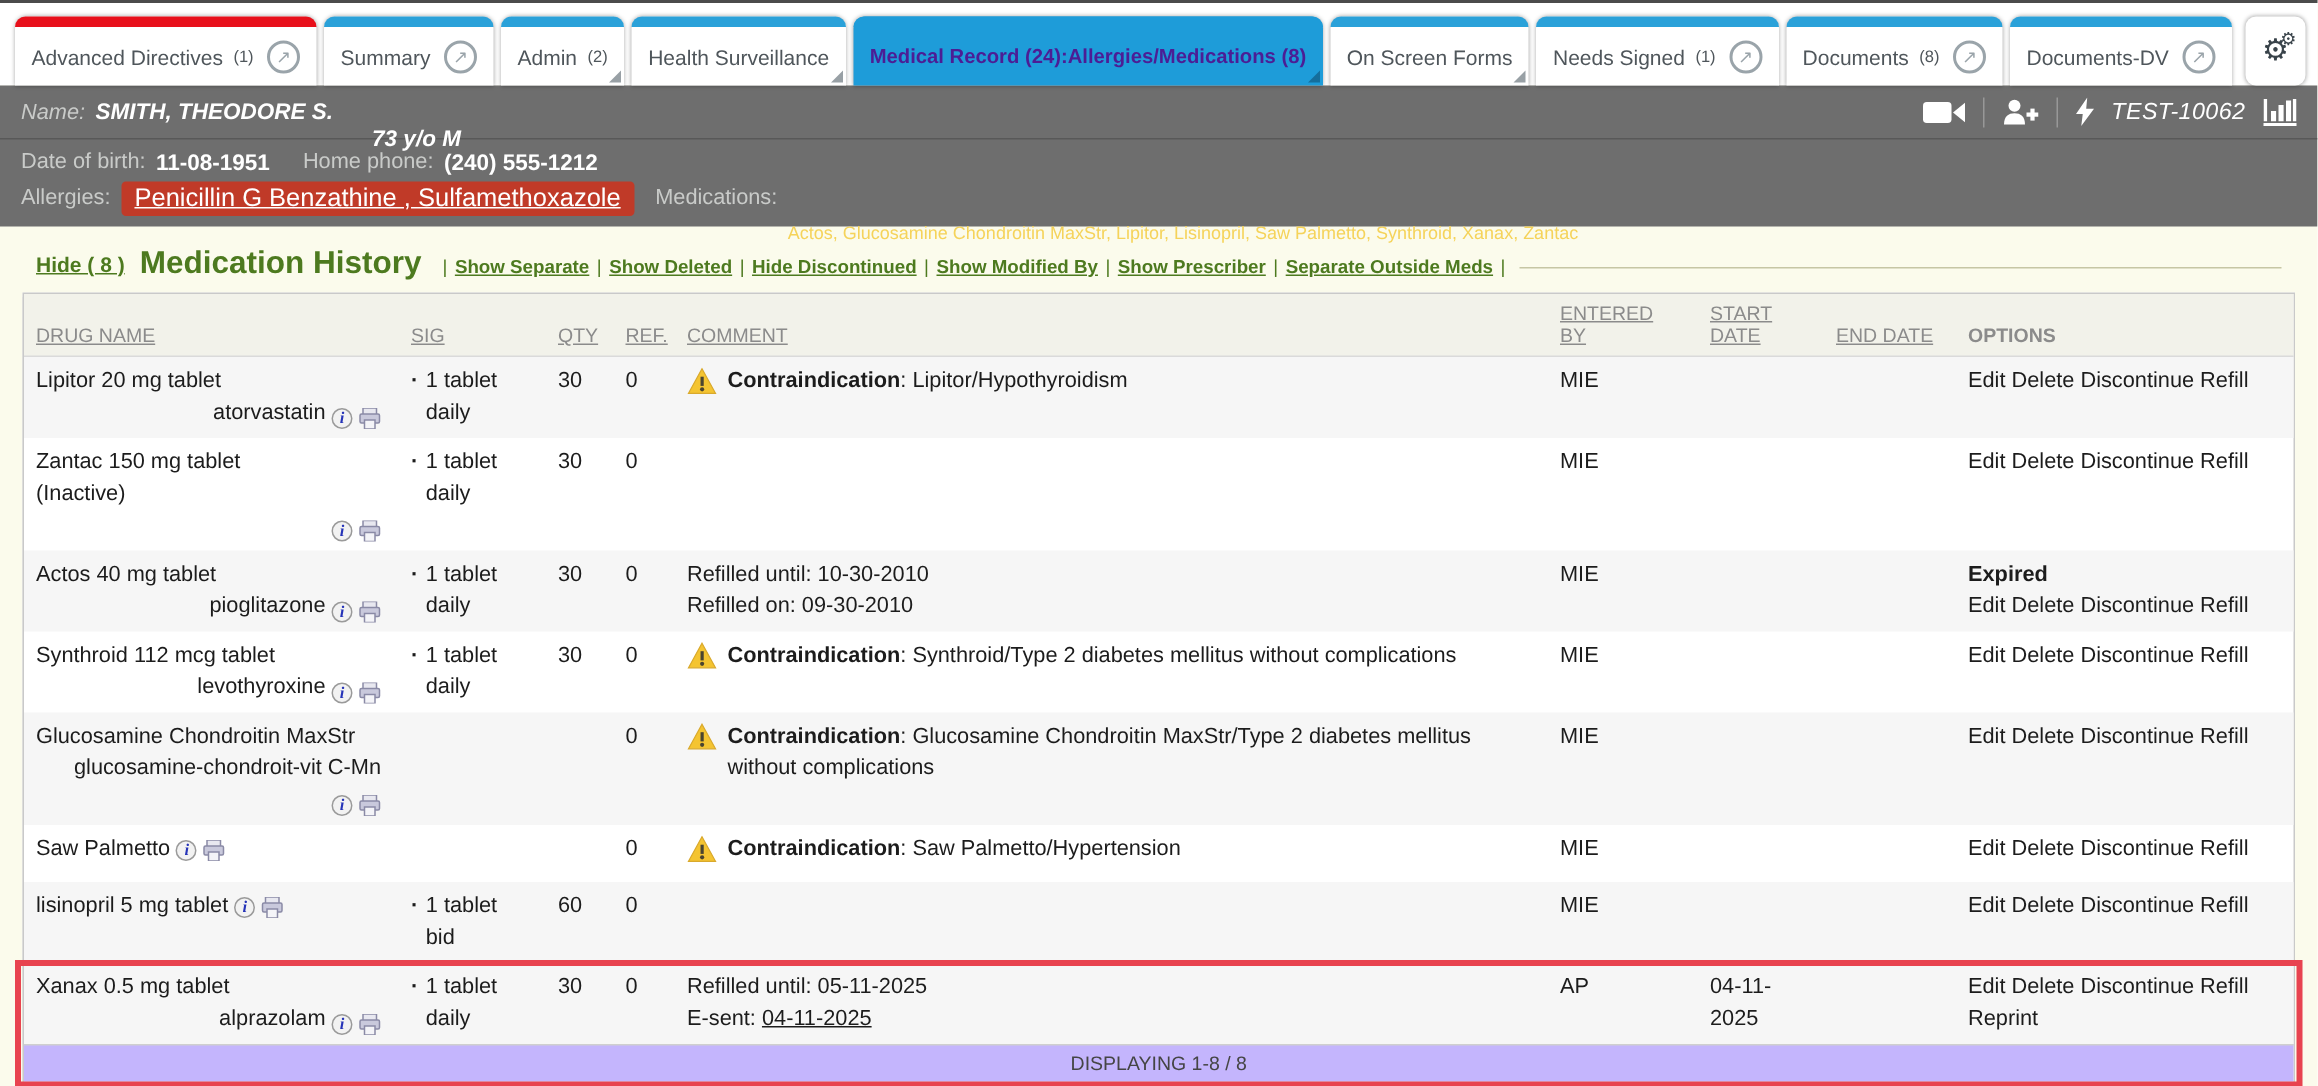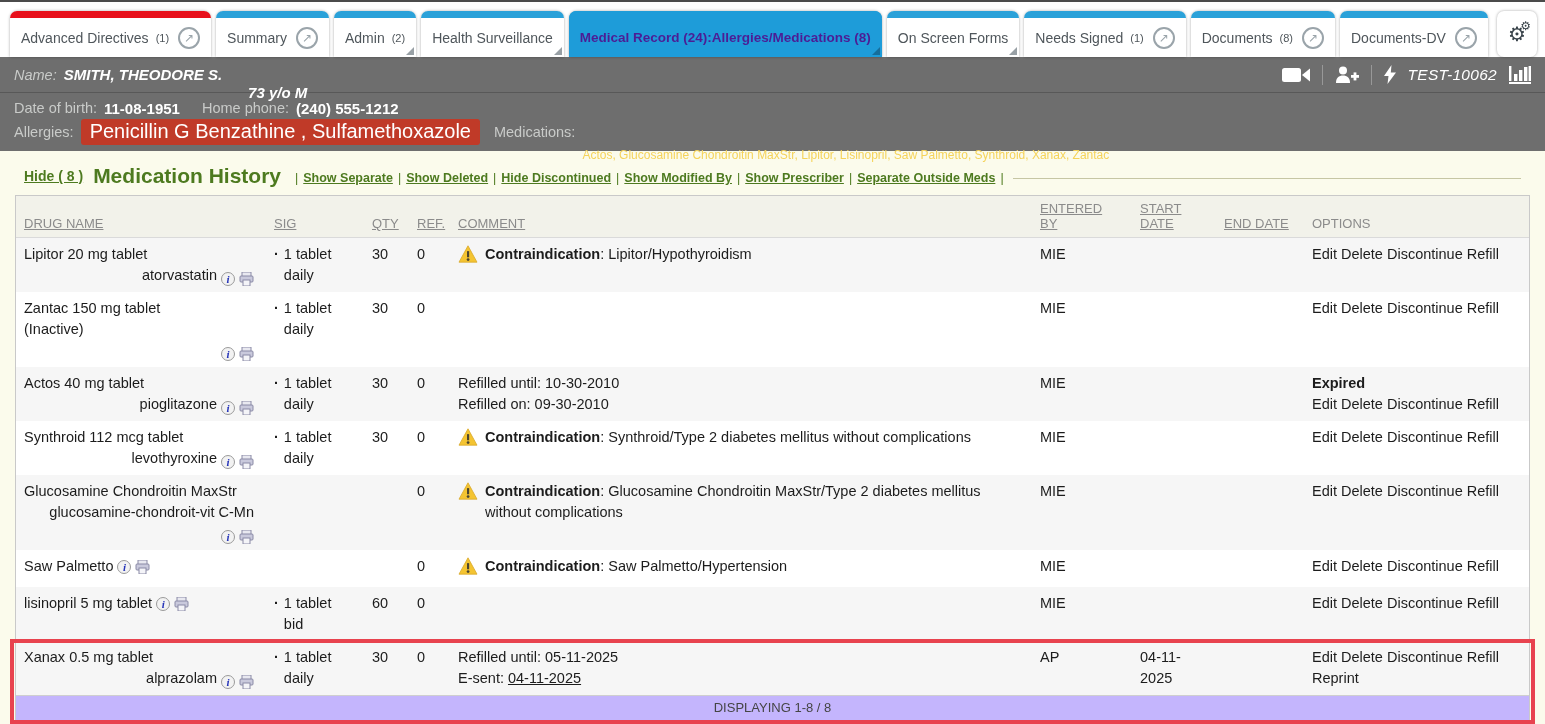--- a/index.html
+++ b/index.html
@@ -31,40 +31,40 @@
   .name-right { margin-left:auto; display:flex; align-items:center; gap:12px; }
   .vsep { width:1px; height:20px; background:#989898; }
   .pid { color:#fff; font-size:15.5px; letter-spacing:.3px; }
   .icon-svg { display:block; }
   .chartbtn { border-bottom:2px solid #fff; padding-bottom:1px; }
 
   .infobar { background:#6e6e6e; border-top:1px solid #585858; padding:3px 14px 7px; }
   .inforow { display:flex; align-items:center; height:24px; font-size:14.5px; }
   .inforow .lbl { margin-right:7px; }
   .sp { width:22px; }
-  .allergy-badge { background:#c03a28; color:#fff; font-size:20px; padding:1px 9px 2px; border-radius:3px; margin-right:14px; cursor:pointer; }
+  .allergy-badge { background:#c03a28; color:#fff; font-size:17px; padding:1px 9px 2px; border-radius:3px; margin-right:14px; cursor:pointer;text-decoration:underline; }
   .meds { color:#f5d35a; font-size:12px; cursor:pointer;margin-top:46px; }
 
   
   .sechead { display:flex; align-items:center; padding:13px 24px 7px; color:#4d7a1f; }
   .hidelink { font-size:14px; font-weight:bold; text-decoration:underline; cursor:pointer; }
   .sectitle { font-size:21px; font-weight:bold; margin:0 9px 0 10px; }
   .seclinks { display:flex; align-items:center; font-size:12.5px; font-weight:bold; margin-top:4px; }
   .seclink { text-decoration:underline; cursor:pointer; }
   .pipe { margin:0 5px; font-weight:normal; }
   .hline { flex:1; border-top:1px solid #c6c6a4; margin-left:4px; margin-top:4px; }
 
   
   .medtable { margin:0 15px; background:#fff; border:1px solid #c9c9c9; box-shadow:0 3px 0 #c6c6c6; }
   .tr, .thead { display:grid; grid-template-columns:250px 98px 45px 41px 582px 100px 84px 88px 1fr; }
   .thead { background:#f2f2ea; border-bottom:1px solid #dadada; }
   .th { font-size:13px; color:#8b8b8b; padding:5px 4px 6px 8px; display:flex; align-items:flex-end; cursor:pointer; }
   .th span { text-decoration:underline; }
   .th.nolink { cursor:default; }
-  .th.nolink span { text-decoration:none; }
+  .th.nolink span { text-decoration:none;font-weight:bold; }
   .th.wrap { max-width:80px; }
 
   .td { padding:6px 4px 6px 8px; font-size:14.5px; color:#1c1c1c; line-height:21px; }
   .tr:nth-child(even) { background:#f6f6f6; }
   .c-drug .gen { text-align:right; padding-right:8px; }
   .iconpair { display:inline-flex; align-items:center; gap:4px; vertical-align:-3px; margin-left:4px; }
   .info-ic { display:inline-flex; width:14px; height:14px; border:1px solid #9a9a9a; border-radius:50%; background:#f2f2f2; color:#2533b8; font:italic bold 11px "Liberation Serif", serif; align-items:center; justify-content:center; cursor:pointer; }
   .dn-inline { display:flex; align-items:center; }
   .c-sig { display:flex; }
   .blt { margin-right:5px; font-weight:bold; }

